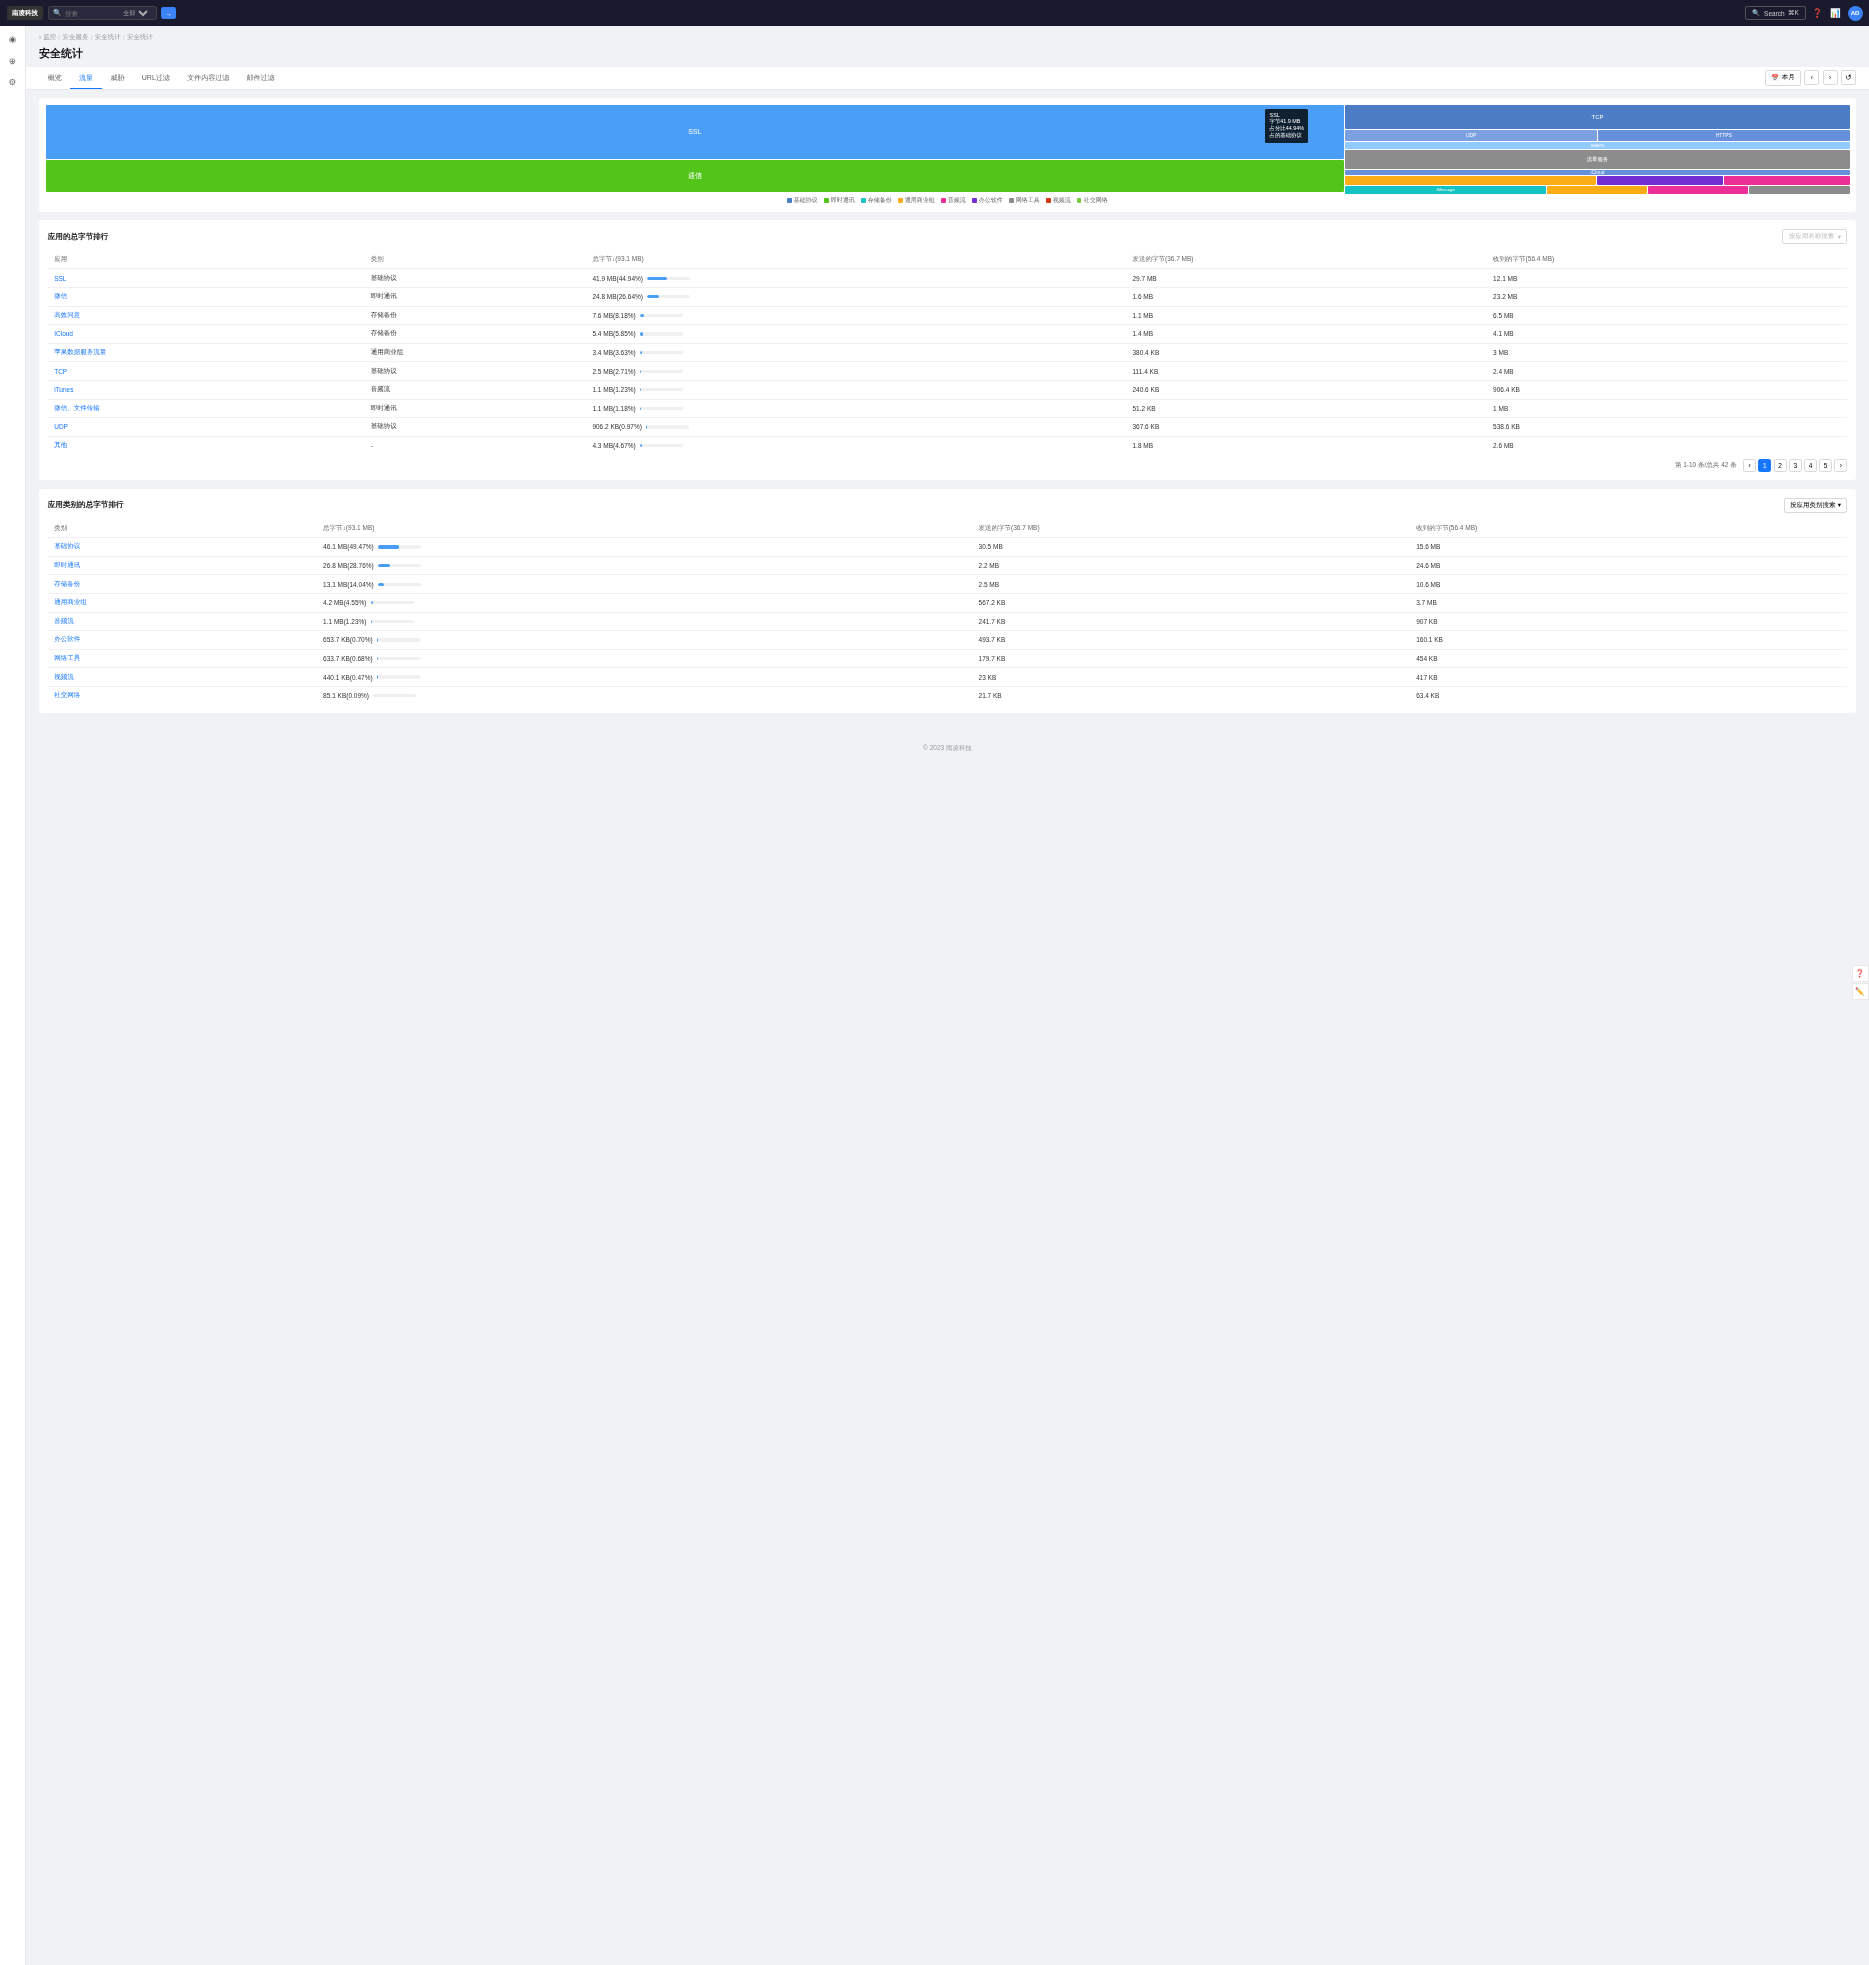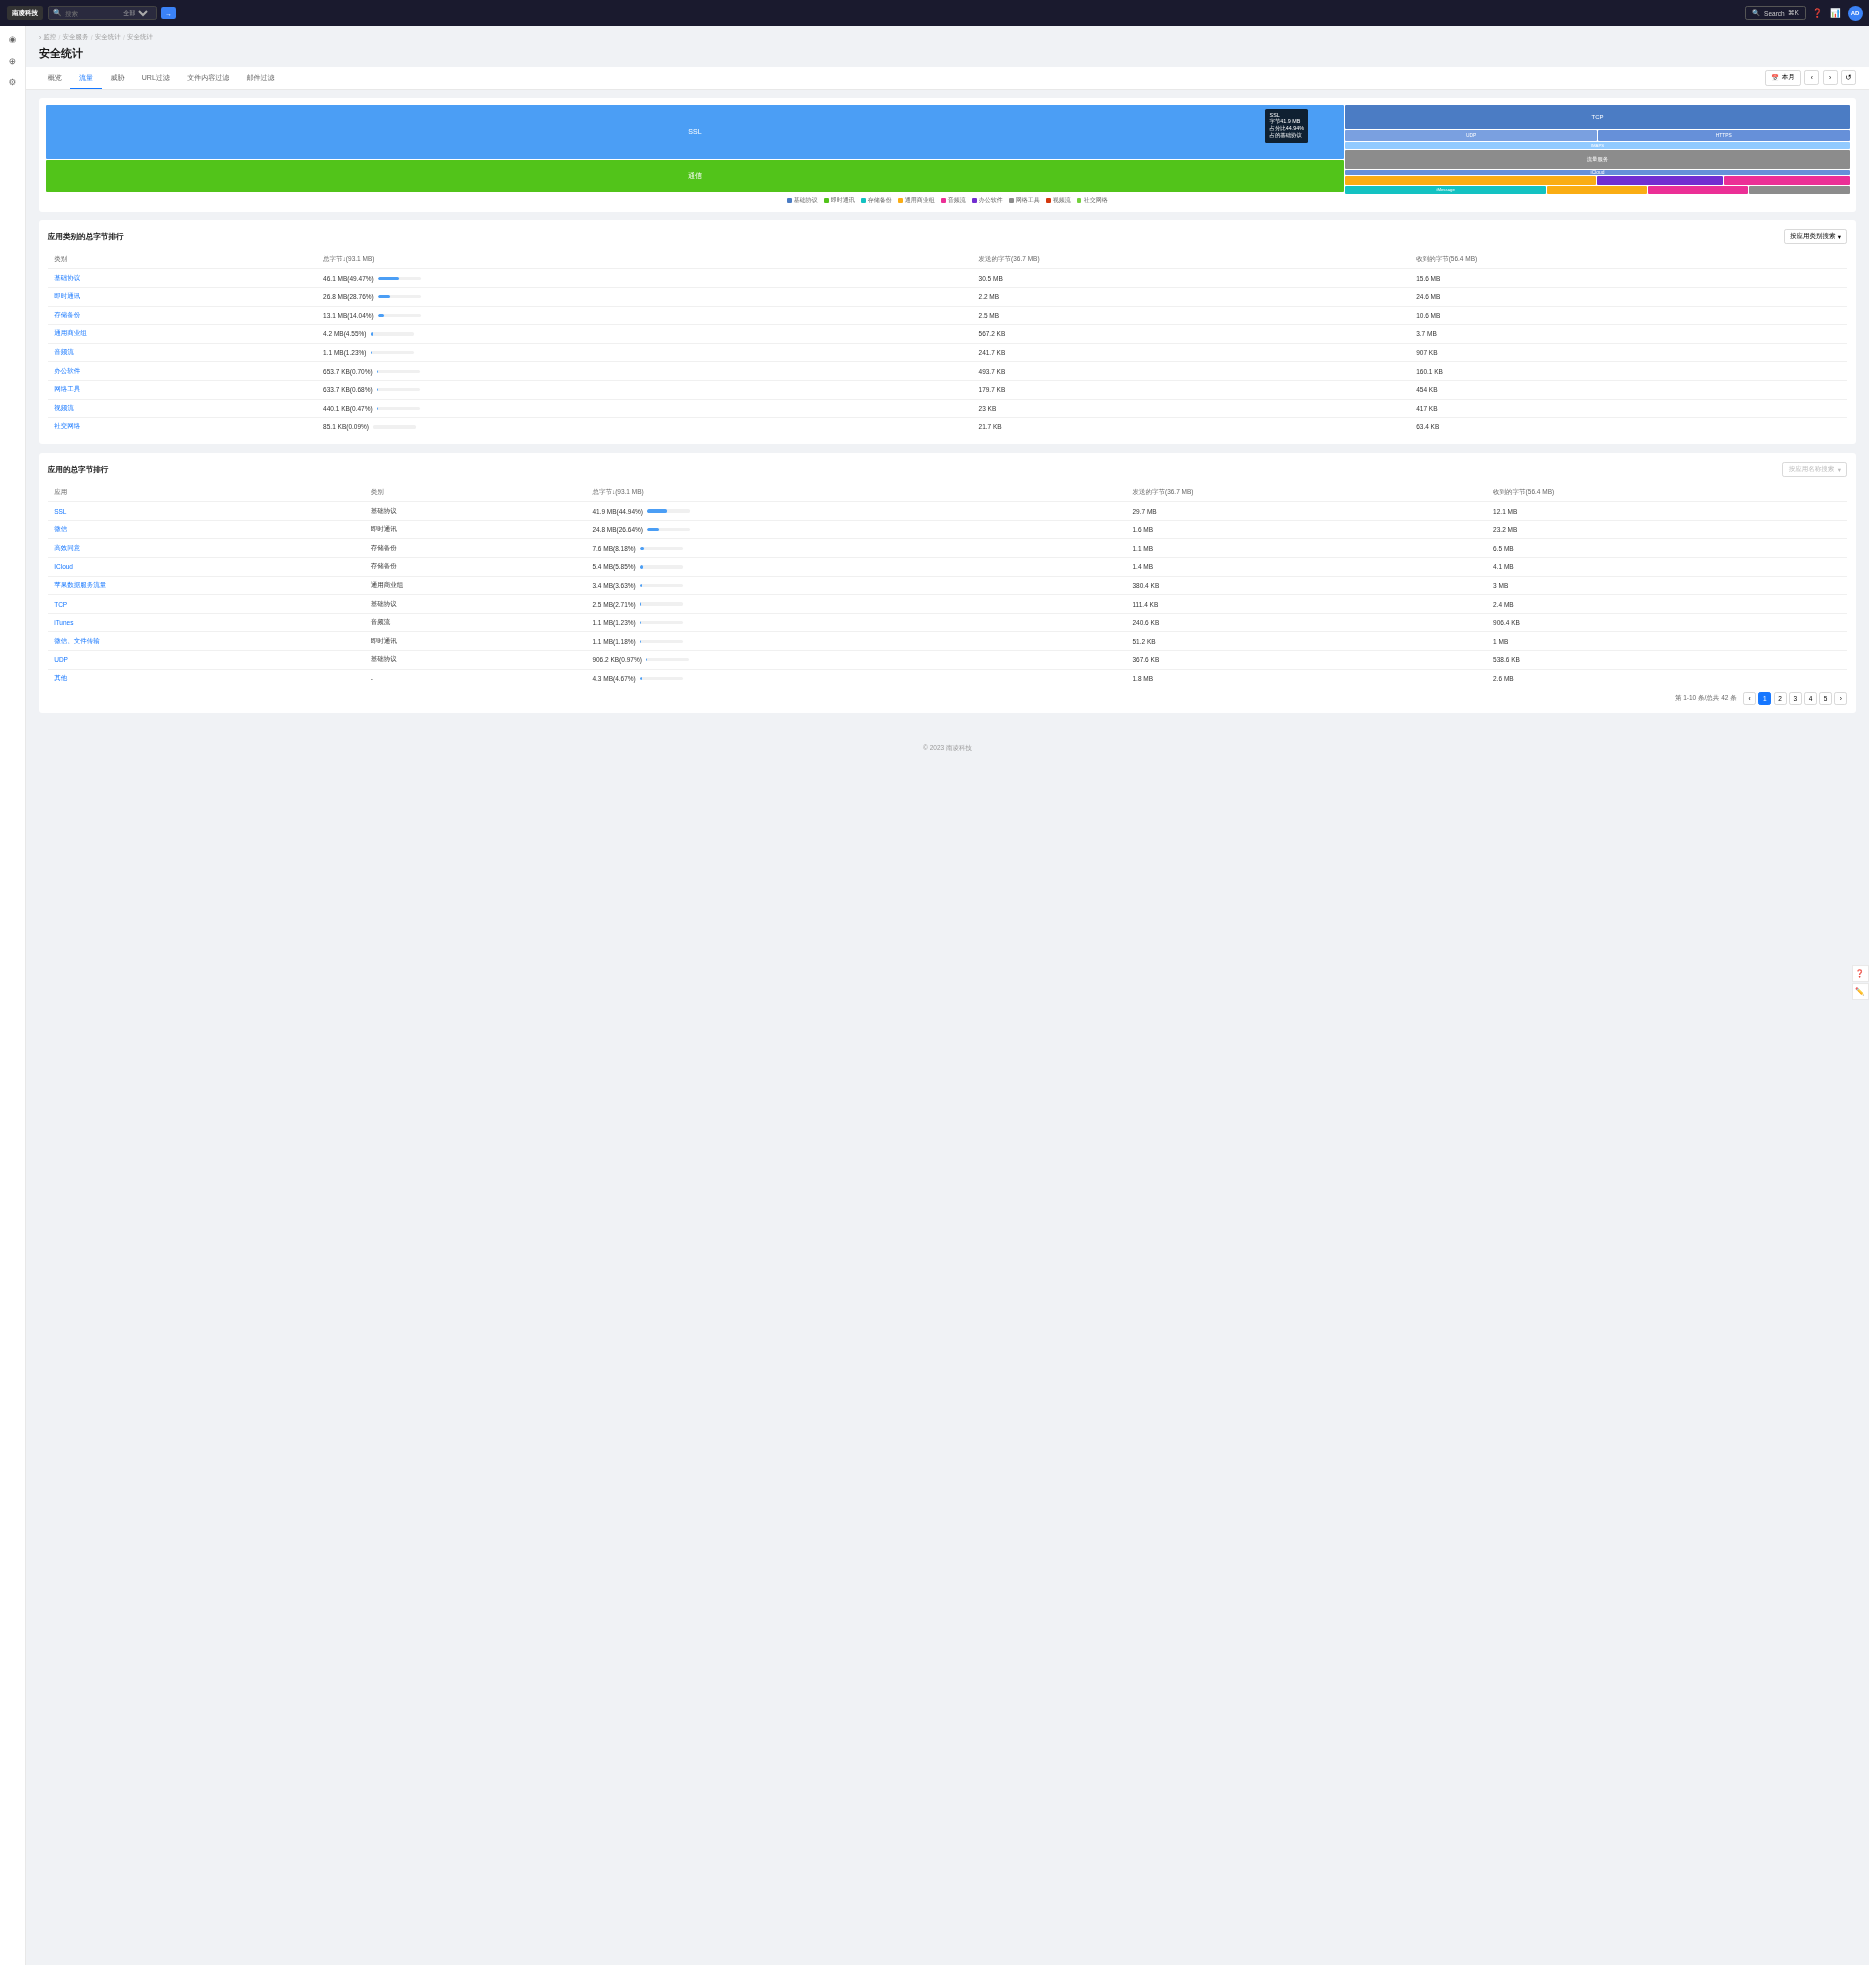--- a/index.html
+++ b/index.html
@@ -615,160 +615,20 @@
           </div>
           <div class="legend-item">
             <div class="legend-dot" style="background:#73d13d;"></div>
             <span>社交网络</span>
           </div>
         </div>
       </div>
 
       <div class="section">
         <div class="section-header">
-          <span class="section-title">应用类别的总字节排行</span>
-          <button class="dropdown-btn">
-            <span>按应用类别搜索</span>
-            <span>▾</span>
-          </button>
-        </div>
-
-        <table class="data-table">
-          <thead>
-            <tr>
-              <th>类别</th>
-              <th>总字节↓(93.1 MB)</th>
-              <th>发送的字节(36.7 MB)</th>
-              <th>收到的字节(56.4 MB)</th>
-            </tr>
-          </thead>
-          <tbody id="category-bytes-tbody">
-          <tr>
-      <td><span class="link-cell">基础协议</span></td>
-      <td>
-        <div class="progress-wrap">
-          <span>46.1 MB(49.47%)</span>
-          <div class="progress-bar-bg">
-            <div class="progress-bar-fill" style="width:49.47%"></div>
-          </div>
-        </div>
-      </td>
-      <td>30.5 MB</td>
-      <td>15.6 MB</td>
-    </tr>
-              <tr>
-      <td><span class="link-cell">即时通讯</span></td>
-      <td>
-        <div class="progress-wrap">
-          <span>26.8 MB(28.76%)</span>
-          <div class="progress-bar-bg">
-            <div class="progress-bar-fill" style="width:28.76%"></div>
-          </div>
-        </div>
-      </td>
-      <td>2.2 MB</td>
-      <td>24.6 MB</td>
-    </tr>
-              <tr>
-      <td><span class="link-cell">存储备份</span></td>
-      <td>
-        <div class="progress-wrap">
-          <span>13.1 MB(14.04%)</span>
-          <div class="progress-bar-bg">
-            <div class="progress-bar-fill" style="width:14.04%"></div>
-          </div>
-        </div>
-      </td>
-      <td>2.5 MB</td>
-      <td>10.6 MB</td>
-    </tr>
-              <tr>
-      <td><span class="link-cell">通用商业组</span></td>
-      <td>
-        <div class="progress-wrap">
-          <span>4.2 MB(4.55%)</span>
-          <div class="progress-bar-bg">
-            <div class="progress-bar-fill" style="width:4.55%"></div>
-          </div>
-        </div>
-      </td>
-      <td>567.2 KB</td>
-      <td>3.7 MB</td>
-    </tr>
-              <tr>
-      <td><span class="link-cell">音频流</span></td>
-      <td>
-        <div class="progress-wrap">
-          <span>1.1 MB(1.23%)</span>
-          <div class="progress-bar-bg">
-            <div class="progress-bar-fill" style="width:1.23%"></div>
-          </div>
-        </div>
-      </td>
-      <td>241.7 KB</td>
-      <td>907 KB</td>
-    </tr>
-              <tr>
-      <td><span class="link-cell">办公软件</span></td>
-      <td>
-        <div class="progress-wrap">
-          <span>653.7 KB(0.70%)</span>
-          <div class="progress-bar-bg">
-            <div class="progress-bar-fill" style="width:0.7%"></div>
-          </div>
-        </div>
-      </td>
-      <td>493.7 KB</td>
-      <td>160.1 KB</td>
-    </tr>
-              <tr>
-      <td><span class="link-cell">网络工具</span></td>
-      <td>
-        <div class="progress-wrap">
-          <span>633.7 KB(0.68%)</span>
-          <div class="progress-bar-bg">
-            <div class="progress-bar-fill" style="width:0.68%"></div>
-          </div>
-        </div>
-      </td>
-      <td>179.7 KB</td>
-      <td>454 KB</td>
-    </tr>
-              <tr>
-      <td><span class="link-cell">视频流</span></td>
-      <td>
-        <div class="progress-wrap">
-          <span>440.1 KB(0.47%)</span>
-          <div class="progress-bar-bg">
-            <div class="progress-bar-fill" style="width:0.47%"></div>
-          </div>
-        </div>
-      </td>
-      <td>23 KB</td>
-      <td>417 KB</td>
-    </tr>
-              <tr>
-      <td><span class="link-cell">社交网络</span></td>
-      <td>
-        <div class="progress-wrap">
-          <span>85.1 KB(0.09%)</span>
-          <div class="progress-bar-bg">
-            <div class="progress-bar-fill" style="width:0.09%"></div>
-          </div>
-        </div>
-      </td>
-      <td>21.7 KB</td>
-      <td>63.4 KB</td>
-    </tr>
-            </tbody>
-        </table>
-      </div>
-
-      <div class="section">
-        <div class="section-header">
           <span class="section-title">应用的总字节排行</span>
           <div class="search-input-wrap">
             <span>按应用名称搜索</span>
             <span>▾</span>
           </div>
         </div>
 
         <table class="data-table">
           <thead>
             <tr>
@@ -928,20 +788,160 @@
           <button class="page-btn">‹</button>
           <button class="page-btn active">1</button>
           <button class="page-btn">2</button>
           <button class="page-btn">3</button>
           <button class="page-btn">4</button>
           <button class="page-btn">5</button>
           <button class="page-btn">›</button>
         </div>
       </div>
 
+      <div class="section">
+        <div class="section-header">
+          <span class="section-title">应用类别的总字节排行</span>
+          <button class="dropdown-btn">
+            <span>按应用类别搜索</span>
+            <span>▾</span>
+          </button>
+        </div>
+
+        <table class="data-table">
+          <thead>
+            <tr>
+              <th>类别</th>
+              <th>总字节↓(93.1 MB)</th>
+              <th>发送的字节(36.7 MB)</th>
+              <th>收到的字节(56.4 MB)</th>
+            </tr>
+          </thead>
+          <tbody id="category-bytes-tbody">
+          <tr>
+      <td><span class="link-cell">基础协议</span></td>
+      <td>
+        <div class="progress-wrap">
+          <span>46.1 MB(49.47%)</span>
+          <div class="progress-bar-bg">
+            <div class="progress-bar-fill" style="width:49.47%"></div>
+          </div>
+        </div>
+      </td>
+      <td>30.5 MB</td>
+      <td>15.6 MB</td>
+    </tr>
+              <tr>
+      <td><span class="link-cell">即时通讯</span></td>
+      <td>
+        <div class="progress-wrap">
+          <span>26.8 MB(28.76%)</span>
+          <div class="progress-bar-bg">
+            <div class="progress-bar-fill" style="width:28.76%"></div>
+          </div>
+        </div>
+      </td>
+      <td>2.2 MB</td>
+      <td>24.6 MB</td>
+    </tr>
+              <tr>
+      <td><span class="link-cell">存储备份</span></td>
+      <td>
+        <div class="progress-wrap">
+          <span>13.1 MB(14.04%)</span>
+          <div class="progress-bar-bg">
+            <div class="progress-bar-fill" style="width:14.04%"></div>
+          </div>
+        </div>
+      </td>
+      <td>2.5 MB</td>
+      <td>10.6 MB</td>
+    </tr>
+              <tr>
+      <td><span class="link-cell">通用商业组</span></td>
+      <td>
+        <div class="progress-wrap">
+          <span>4.2 MB(4.55%)</span>
+          <div class="progress-bar-bg">
+            <div class="progress-bar-fill" style="width:4.55%"></div>
+          </div>
+        </div>
+      </td>
+      <td>567.2 KB</td>
+      <td>3.7 MB</td>
+    </tr>
+              <tr>
+      <td><span class="link-cell">音频流</span></td>
+      <td>
+        <div class="progress-wrap">
+          <span>1.1 MB(1.23%)</span>
+          <div class="progress-bar-bg">
+            <div class="progress-bar-fill" style="width:1.23%"></div>
+          </div>
+        </div>
+      </td>
+      <td>241.7 KB</td>
+      <td>907 KB</td>
+    </tr>
+              <tr>
+      <td><span class="link-cell">办公软件</span></td>
+      <td>
+        <div class="progress-wrap">
+          <span>653.7 KB(0.70%)</span>
+          <div class="progress-bar-bg">
+            <div class="progress-bar-fill" style="width:0.7%"></div>
+          </div>
+        </div>
+      </td>
+      <td>493.7 KB</td>
+      <td>160.1 KB</td>
+    </tr>
+              <tr>
+      <td><span class="link-cell">网络工具</span></td>
+      <td>
+        <div class="progress-wrap">
+          <span>633.7 KB(0.68%)</span>
+          <div class="progress-bar-bg">
+            <div class="progress-bar-fill" style="width:0.68%"></div>
+          </div>
+        </div>
+      </td>
+      <td>179.7 KB</td>
+      <td>454 KB</td>
+    </tr>
+              <tr>
+      <td><span class="link-cell">视频流</span></td>
+      <td>
+        <div class="progress-wrap">
+          <span>440.1 KB(0.47%)</span>
+          <div class="progress-bar-bg">
+            <div class="progress-bar-fill" style="width:0.47%"></div>
+          </div>
+        </div>
+      </td>
+      <td>23 KB</td>
+      <td>417 KB</td>
+    </tr>
+              <tr>
+      <td><span class="link-cell">社交网络</span></td>
+      <td>
+        <div class="progress-wrap">
+          <span>85.1 KB(0.09%)</span>
+          <div class="progress-bar-bg">
+            <div class="progress-bar-fill" style="width:0.09%"></div>
+          </div>
+        </div>
+      </td>
+      <td>21.7 KB</td>
+      <td>63.4 KB</td>
+    </tr>
+            </tbody>
+        </table>
+      </div>
+
     </div>
 
     <div class="footer">
       <span>© 2023 南凌科技</span>
     </div>
   </div>
 </div>
 
 <div class="float-help">
   <div class="float-btn">❓</div>

